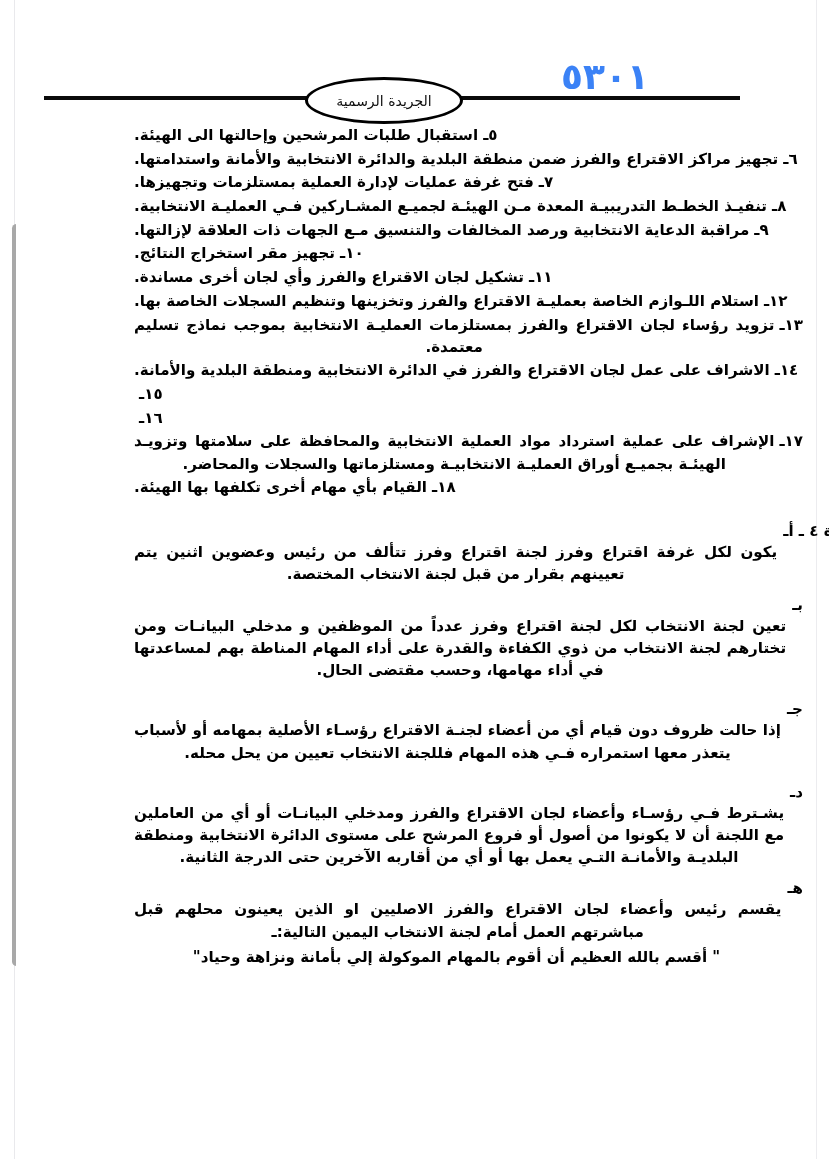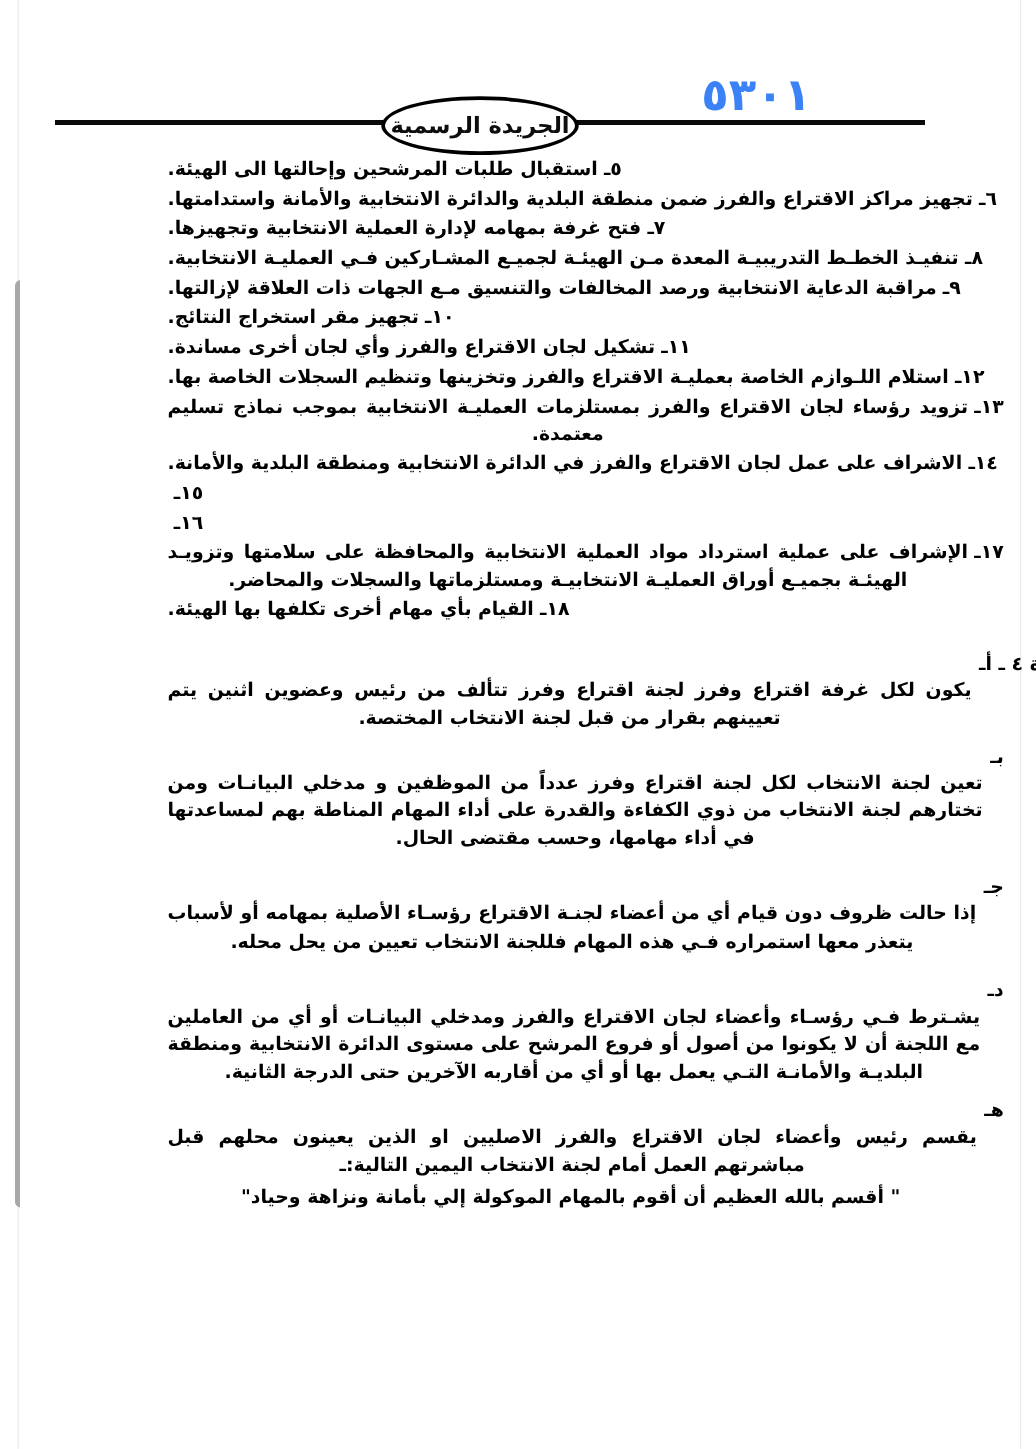--- a/index.html
+++ b/index.html
@@ -93,22 +93,22 @@
     width: 152px;
     height: 41px;
     border: 3.5px solid #000;
     border-radius: 50%;
     background: #ffffff;
     display: flex;
     align-items: center;
     justify-content: center;
   }
   .oval-label {
-    font-size: 18px;
-    font-weight: 700;
+    font-size: 14px;
+    font-weight: 400;
     color: #0d0d0d;
     white-space: nowrap;
     line-height: 1;
     letter-spacing: 0px;
   }
 
   
   .content {
     position: absolute;
     top: 124px;
@@ -219,21 +219,21 @@
         <li class="duty-item short">
           <span class="duty-num">٥ـ</span>
           <span class="duty-text">استقبال طلبات المرشحين وإحالتها الى الهيئة.</span>
         </li>
         <li class="duty-item">
           <span class="duty-num">٦ـ</span>
           <span class="duty-text">تجهيز مراكز الاقتراع والفرز ضمن منطقة البلدية والدائرة الانتخابية والأمانة واستدامتها.</span>
         </li>
         <li class="duty-item short">
           <span class="duty-num">٧ـ</span>
-          <span class="duty-text">فتح غرفة بمهامه لإدارة العملية الانتخابية وتجهيزها.</span>
+          <span class="duty-text">فتح غرفة عمليات لإدارة العملية بمستلزمات وتجهيزها.</span>
         </li>
         <li class="duty-item">
           <span class="duty-num">٨ـ</span>
           <span class="duty-text">تنفيـذ الخطـط التدريبيـة المعدة مـن الهيئـة لجميـع المشـاركين فـي العمليـة الانتخابية.</span>
         </li>
         <li class="duty-item">
           <span class="duty-num">٩ـ</span>
           <span class="duty-text">مراقبة الدعاية الانتخابية ورصد المخالفات والتنسيق مـع الجهات ذات العلاقة لإزالتها.</span>
         </li>
         <li class="duty-item short">

